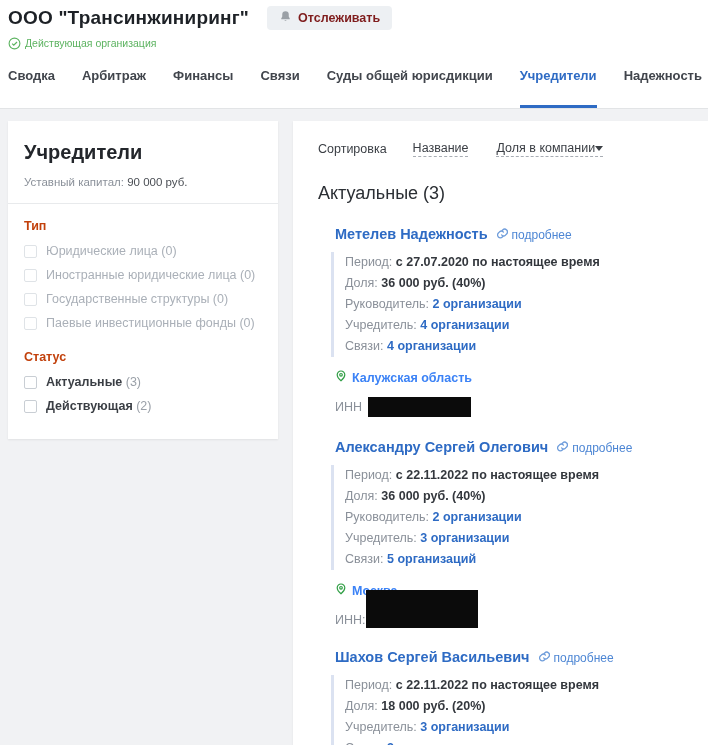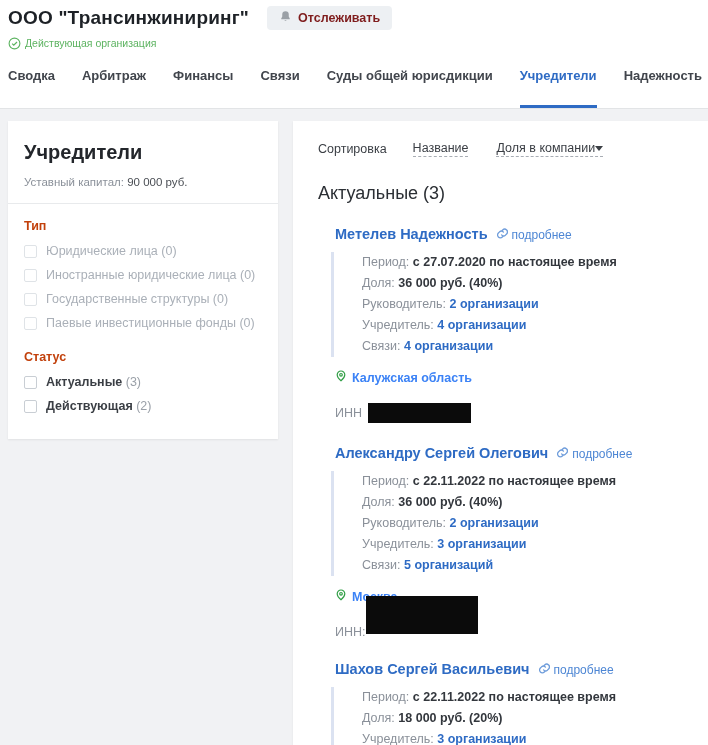--- a/index.html
+++ b/index.html
@@ -70,27 +70,27 @@
   .sort-link { border-bottom: 1px dashed #a8adb4; padding-bottom: 1px; cursor: pointer; margin-right: 28px; }
   .sort-link.with-caret { display: inline-flex; align-items: center; }
   .caret-down { width: 0; height: 0; border-left: 4px solid transparent; border-right: 4px solid transparent; border-top: 5px solid #3a3e44; display: inline-block; }
 
   .section-h { font-size: 18px; font-weight: 500; color: #2b2f34; margin: 26px 0 0; }
 
   .card { margin: 22px 0 0 17px; }
   .card-name-row { display: flex; align-items: baseline; gap: 9px; }
   .card-name { color: #2e6bc4; font-size: 14.5px; font-weight: 700; cursor: pointer; }
   .details-link { color: #4d86d4; font-size: 12px; display: inline-flex; align-items: center; gap: 4px; cursor: pointer; }
-  .drows { border-left: 3px solid #dbe2f1; padding-left: 28px; margin: 10px 0 0 -4px; }
+  .drows { border-left: 3px solid #dbe2f1; padding-left: 11px; margin: 10px 0 0 -4px; }
   .drow { font-size: 12.5px; line-height: 21px; color: #8a9099; }
   .dval { color: #33373d; font-weight: 700; }
   .dval.link { color: #2e6bc4; cursor: pointer; }
   .card-footer { margin-top: 13px; position: relative; font-size: 12.5px; }
   .loc { display: inline-flex; align-items: center; gap: 5px; color: #3b82f6; font-weight: 700; cursor: pointer; }
-  .inn-row { margin-top: 21px; color: #8a9099; display: flex; align-items: flex-start; gap: 6px; }
+  .inn-row { margin-top: 15px; color: #8a9099; display: flex; align-items: flex-start; gap: 6px; }
   .redact { background: #0b0b0b; }
   .redact.r1 { width: 103px; height: 20px; margin-top: -3px; }
   .redact.r2 { position: absolute; left: 31px; top: 7px; width: 112px; height: 38px; }
   .icon { flex: none; display: inline-block; }
 </style>
 </head>
 <body>
 
 <div class="header">
   <div class="title-row">

